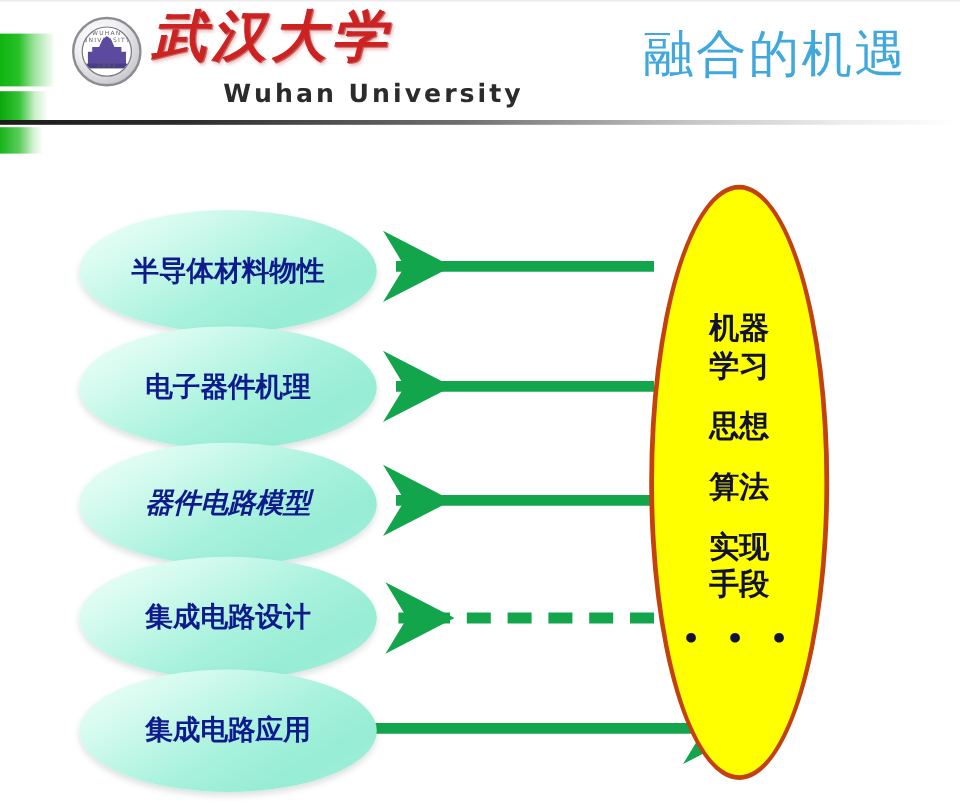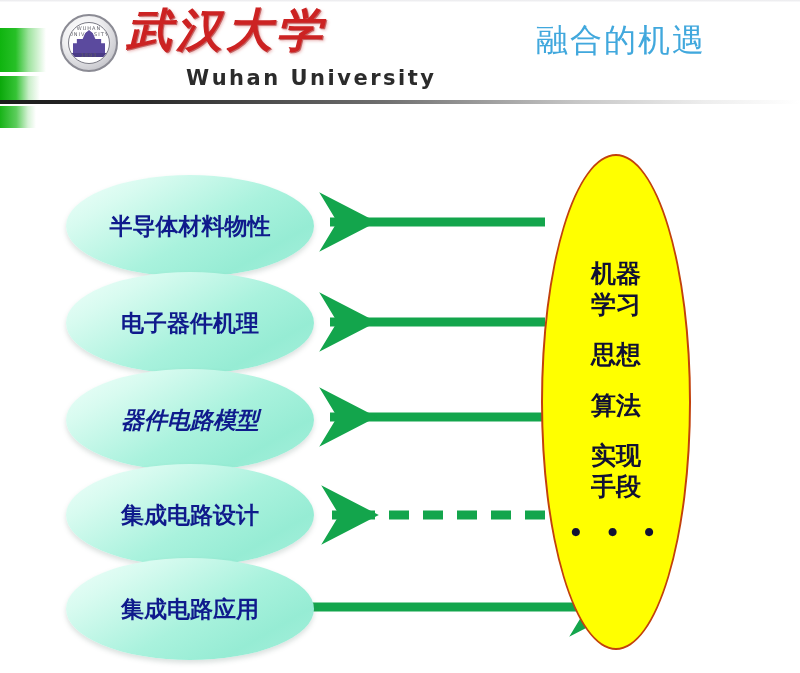--- a/index.html
+++ b/index.html
@@ -118,21 +118,21 @@
     font-weight: bold;
     color: #2b2b2b;
     letter-spacing: 2.5px;
     white-space: nowrap;
     line-height: 1;
   }
   .slide-title {
     position: absolute;
     left: 536px; top: 24px;
     font-family: "DejaVu Sans", "Liberation Sans", sans-serif;
-    font-size: 32px;
+    font-size: 42px;
     font-weight: normal;
     color: #41a8dd;
     letter-spacing: 2px;
     white-space: nowrap;
     line-height: 1;
   }
 
   
   .mint-ellipse {
     position: absolute;
@@ -155,21 +155,21 @@
     white-space: nowrap;
   }
 
   
   .yellow-ellipse {
     position: absolute;
     left: 541px; top: 154px;
     width: 150px; height: 496px;
     border-radius: 50%;
     background: #ffff00;
-    border: 2px solid #c2410c;
+    border: 4px solid #c2410c;
     box-sizing: border-box;
     display: flex;
     flex-direction: column;
     align-items: center;
     justify-content: center;
     gap: 20px;
   }
   .ye-item {
     font-family: "DejaVu Serif", "Liberation Serif", serif;
     font-size: 25px;

